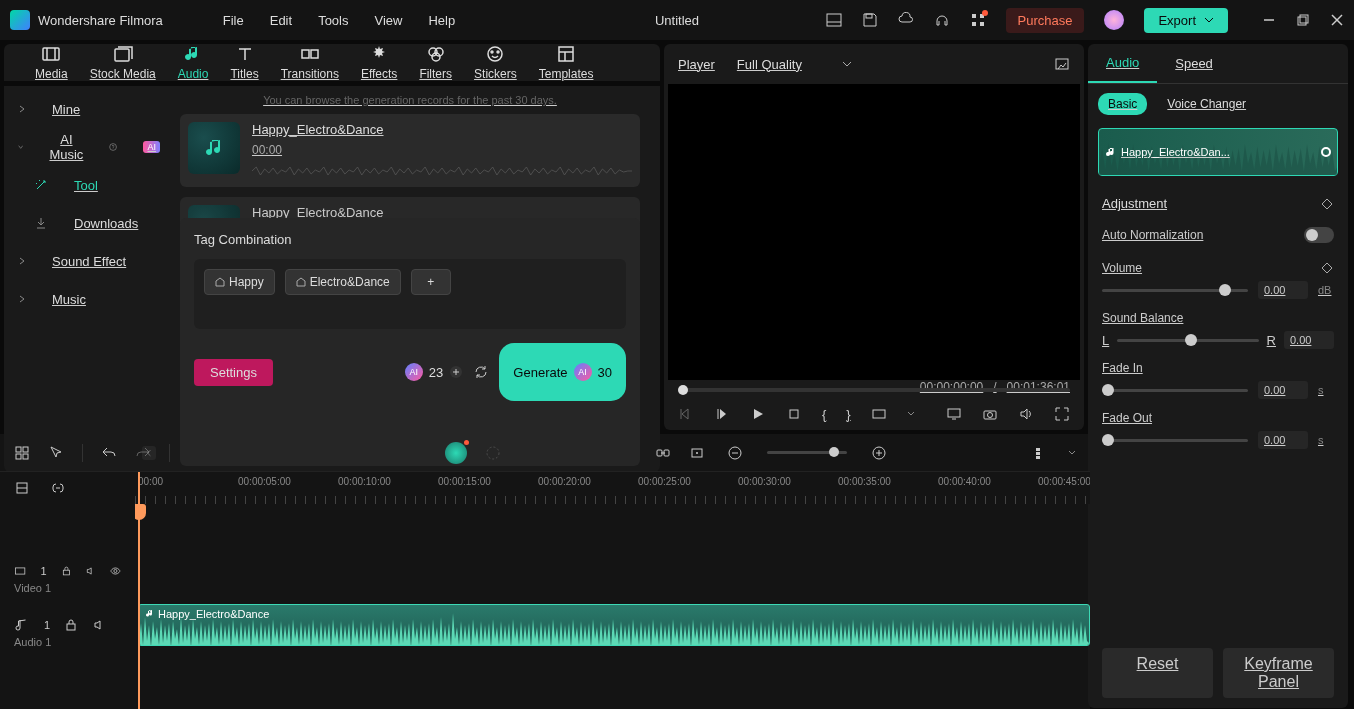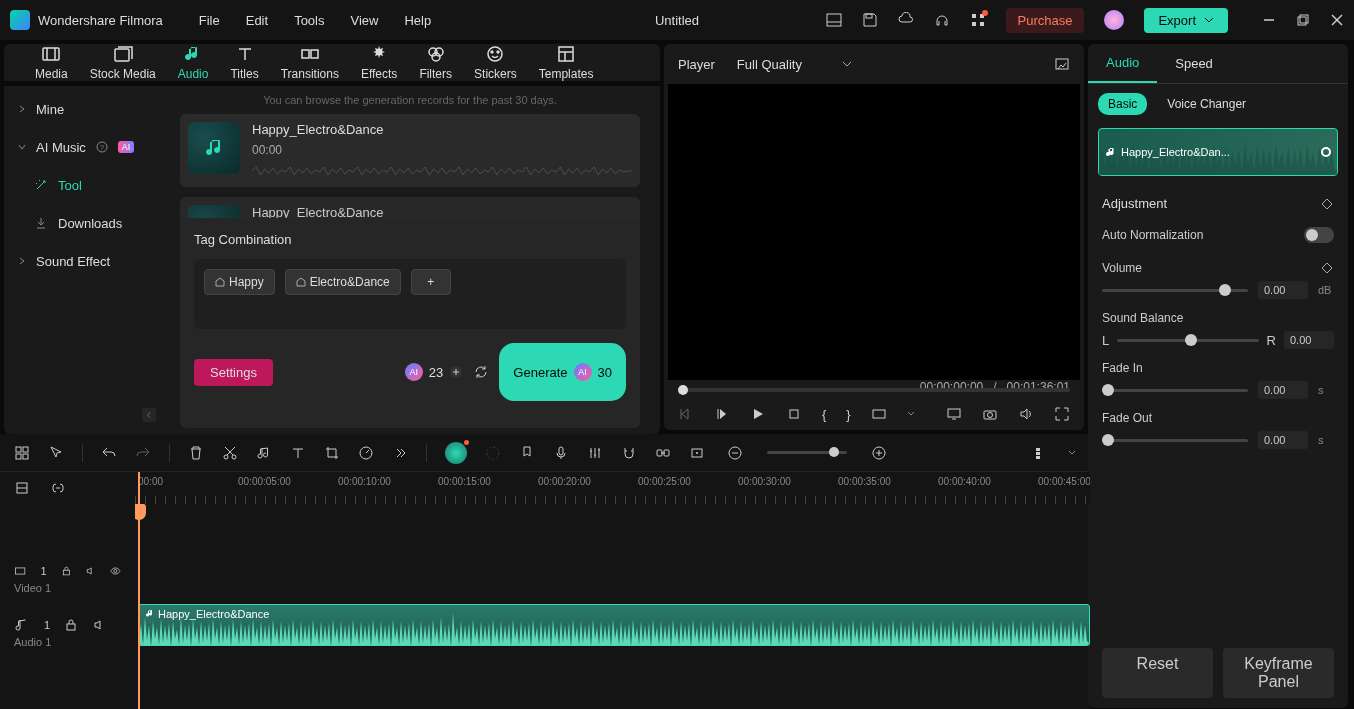--- a/index.html
+++ b/index.html
@@ -1,41 +1,41 @@
 <!DOCTYPE html>
 <html><head>
 <meta charset="utf-8">
 <style>
 * { box-sizing: border-box; margin: 0; padding: 0; }
 body { width: 1354px; height: 709px; background: #0a0a0a; color: #ccc; font-family: -apple-system, "Segoe UI", sans-serif; font-size: 13px; overflow: hidden; }
 .titlebar { height: 40px; background: #141414; display: flex; align-items: center; padding: 0 10px; justify-content: center; }
 .logo { width: 20px; height: 20px; background: linear-gradient(135deg, #00d9a5, #4080ff); border-radius: 4px; margin-right: 8px; }
 .app-title { font-size: 13px; color: #ddd; }
-.menu-items { display: flex; margin-left: 36px; gap: 26px; }
+.menu-items { display: flex; margin-left: 60px; gap: 26px; }
 .menu-item { color: #ddd; cursor: pointer; }
 .doc-title { position: absolute; left: 50%; transform: translateX(-50%); color: #ddd; }
 .title-right { margin-left: auto; display: flex; align-items: center; gap: 20px; }
 .title-icon { width: 16px; height: 16px; fill: #ccc; cursor: pointer; }
 .dot-orange { width: 6px; height: 6px; background: #ff5a3c; border-radius: 50%; position: absolute; top: -2px; right: -2px; }
 .btn-purchase { background: #3a1a1a; color: #ff7a5c; padding: 5px 12px; border-radius: 4px; cursor: pointer; }
 .btn-export { background: #2dd9b5; color: #0a0a0a; padding: 5px 14px; border-radius: 4px; cursor: pointer; display: flex; align-items: center; gap: 8px; }
 .avatar { width: 20px; height: 20px; border-radius: 50%; background: radial-gradient(circle, #ffb3d9, #b380ff); }
 .win-controls { display: flex; gap: 20px; margin-left: 14px; }
 .win-ctrl svg { width: 14px; height: 14px; stroke: #ccc; fill: none; }
 
-.main { display: flex; height: 394px; }
+.main { display: flex; height: 394px; text-decoration: underline; }
 .left-col { width: 664px; display: flex; flex-direction: column; }
 .media-tabs { height: 54px; background: #1a1a1a; display: flex; align-items: center; padding: 0 20px; gap: 0; margin: 4px; border-radius: 6px 6px 0 0; border-bottom: 1px solid #0a0a0a; }
 .media-tab { display: flex; flex-direction: column; align-items: center; gap: 3px; padding: 0 11px; cursor: pointer; color: #ddd; font-size: 12px; }
 .media-tab.active { color: #2dd9b5; }
 .media-tab svg { width: 20px; height: 20px; }
 
 .media-body { flex: 1; display: flex; background: #1a1a1a; margin: 0 4px; border-radius: 0 0 6px 6px; }
 .sidebar { width: 170px; padding: 4px 0; }
-.side-item { display: flex; align-items: center; height: 38px; padding: 0 14px; gap: 10px; cursor: pointer; color: #ddd; font-size: 13px; }
+.side-item { display: flex; align-items: center; height: 38px; padding: 0 14px; gap: 26px; cursor: pointer; color: #ddd; font-size: 13px; text-align: center; }
 .side-item.active { color: #2dd9b5; }
 .side-item .chev { width: 8px; height: 8px; }
 .side-collapse { height: 30px; display: flex; justify-content: flex-end; padding-right: 18px; align-items: center; margin-top: 120px;}
 .ai-badge { font-size: 9px; background: linear-gradient(90deg,#ff5a9e,#8080ff); padding: 1px 4px; border-radius: 3px; color: #fff; }
 
 .content { flex: 1; padding: 6px 20px 6px 6px; overflow: hidden; position: relative; }
 .hint { color: #666; font-size: 11px; text-align: center; margin: 2px 0 8px; }
 .track-card { background: #2a2a2a; border-radius: 6px; padding: 8px; display: flex; gap: 12px; margin-bottom: 10px; }
 .track-thumb { width: 52px; height: 52px; border-radius: 6px; background: radial-gradient(circle at 30% 30%, #1a4d4d, #0a2a2a); display: flex; align-items: center; justify-content: center; }
 .track-thumb svg { width: 24px; height: 24px; fill: #2dd9b5; }
@@ -289,20 +289,26 @@
               <path d="M7 2v7m-3-3l3 3 3-3M3 12h8" stroke="#888" fill="none"></path>
             </svg>
             <span>Downloads</span>
           </div>
         <div class="side-item">
             <svg class="chev" viewBox="0 0 8 8">
               <path d="M2 1l4 3-4 3" fill="none" stroke="#888"></path>
             </svg>
             <span>Sound Effect</span>
           </div>
+        <div class="side-item">
+            <svg class="chev" viewBox="0 0 8 8">
+              <path d="M2 1l4 3-4 3" fill="none" stroke="#888"></path>
+            </svg>
+            <span>Music</span>
+          </div>
         <div class="side-collapse">
             <svg width="14" height="14" viewBox="0 0 14 14" style="background:#262626;border-radius:3px;padding:2px">
               <path d="M9 3L5 7l4 4" fill="none" stroke="#888"></path>
             </svg>
           </div>
       </div>
 
       <div class="content">
         <div class="hint">You can browse the generation records for the past 30 days.</div>
         <div class="track-card">

